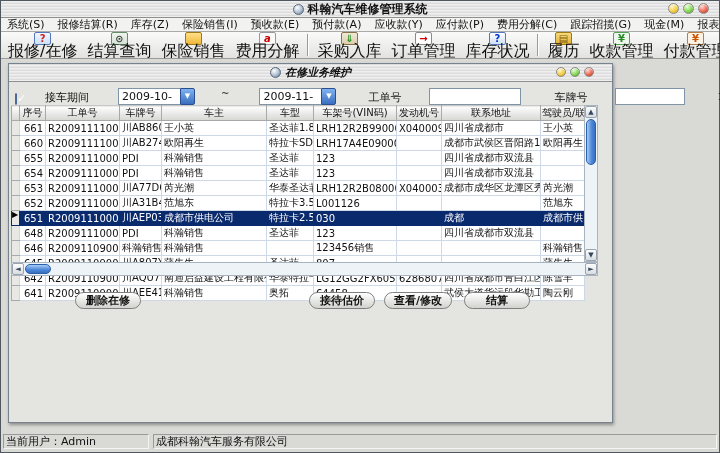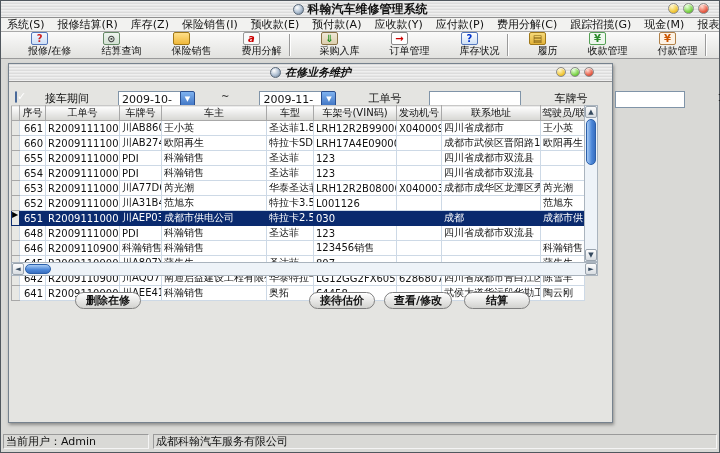--- a/index.html
+++ b/index.html
@@ -22,21 +22,21 @@
   
   .menubar { height:14px; background:#f2f2f0; border-bottom:1px solid #aaa;
     display:flex; align-items:center; padding:0 6px; gap:13px; }
   .menu-item { font-size:11px; color:#111; white-space:nowrap; line-height:13px; cursor:default; }
 
   
   .toolbar { height:27px; background:linear-gradient(#fafafa,#e2e2df); border-bottom:1px solid #9a9a9a;
     display:flex; align-items:flex-end; padding:0 2px 1px 2px; }
   .tbtn { display:flex; flex-direction:column; align-items:center; justify-content:flex-end;
     padding:0 5px; height:26px; cursor:default; }
-  .tbtn .lbl { font-size:10px; line-height:12px; color:#111; white-space:nowrap;margin-left:20px; }
+  .tbtn .lbl { font-size:16px; line-height:12px; color:#111; white-space:nowrap; }
   .tbi { width:17px; height:13px; display:block; margin-bottom:0; font-size:10px; line-height:12px;
     text-align:center; border-radius:2px; font-weight:bold; }
   .i-repair  { background:linear-gradient(#f2f7ff,#cfe0f6); border:1px solid #5577bb; color:#c22; }
   .i-settle  { background:linear-gradient(#eef4ee,#d4e2d4); border:1px solid #678a67; color:#444; }
   .i-insure  { background:linear-gradient(#ffe08a,#f0b83a); border:1px solid #a07818; color:#7a5a10; }
   .i-expense { background:#fafafa; border:1px solid #999; color:#c00; font-style:italic; }
   .i-purch   { background:linear-gradient(#f0e8d8,#ddcfae); border:1px solid #8a7348; color:#1a8a1a; }
   .i-order   { background:#fff; border:1px solid #8a8a8a; color:#c00; }
   .i-stock   { background:linear-gradient(#ffffff,#cfe0f6); border:1px solid #5577bb; color:#03c; }
   .i-hist    { background:linear-gradient(#f6da7a,#e3b33a); border:1px solid #a07818; color:#7a5a10; }
@@ -50,22 +50,22 @@
   
   .client { position:relative; width:718px; height:375px; background:#d9d9d6; }
   .iwin { position:absolute; left:7px; top:4px; width:605px; height:360px;
     background:#e4e4e1; border:1px solid #76828e; box-shadow:1px 2px 3px rgba(0,0,0,.35); }
   .iwin .titlebar { height:18px; }
   .iwin .t-text { font-size:11px;font-style:italic; }
   .iwin .mac { width:10px; height:10px; }
   .iwin .mac-btns { right:18px; top:3px; }
 
   
-  .filterbar { position:absolute; left:0; top:27px; width:100%; height:22px;
-    display:flex; align-items:flex-start; font-size:11px;gap:24px; }
+  .filterbar { position:absolute; left:0; top:19px; width:100%; height:22px;
+    display:flex; align-items:flex-end; font-size:11px;gap:24px; }
   .chk { width:12px; height:12px; margin-left:6px; border:1px solid #4a6a9a; background:#fff;
     border-radius:2px; position:relative; }
   .chk.checked { background:linear-gradient(#5a8fd8,#2a5faa); }
   .chk.checked::after { content:"✓"; position:absolute; left:1px; top:-2px; color:#fff; font-size:11px; font-weight:bold; }
   .flabel { margin-left:4px; white-space:nowrap; color:#111; }
   .combo { display:flex; margin-left:5px; height:17px; }
   .combo .val { width:62px; background:#fff; border:1px solid #8094a8; border-right:none;
     font-size:11px; line-height:15px; padding-left:3px; color:#111; }
   .combo .arrow { width:15px; background:linear-gradient(#7fb2ef,#3a6fc0); border:1px solid #2a4f90;
     color:#fff; font-size:7px; line-height:15px; text-align:center; border-radius:0 2px 2px 0; }

